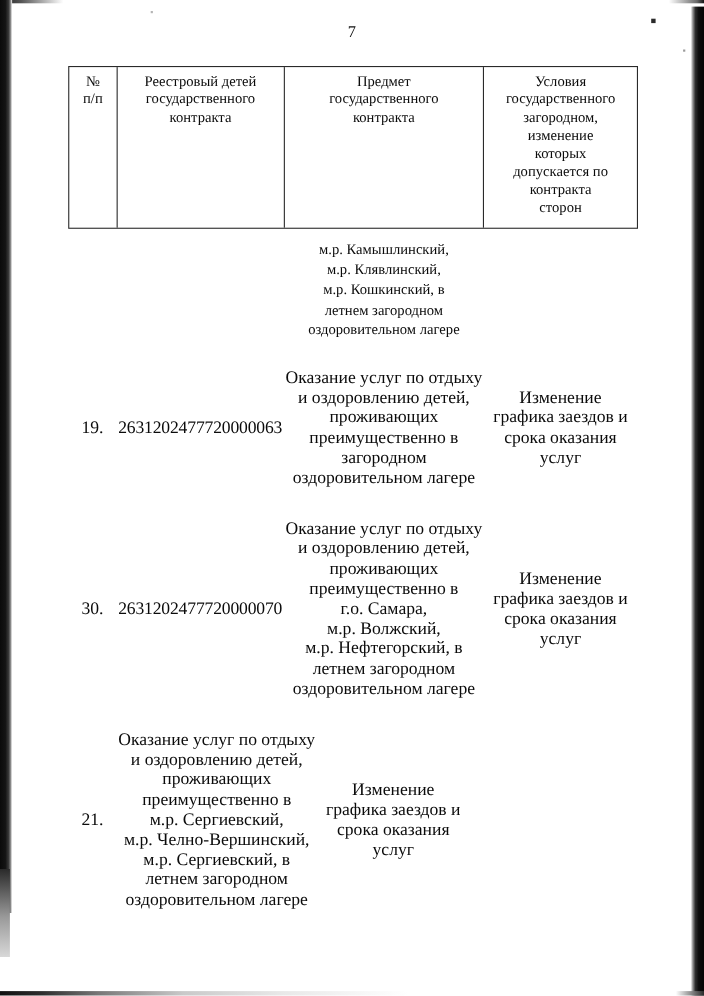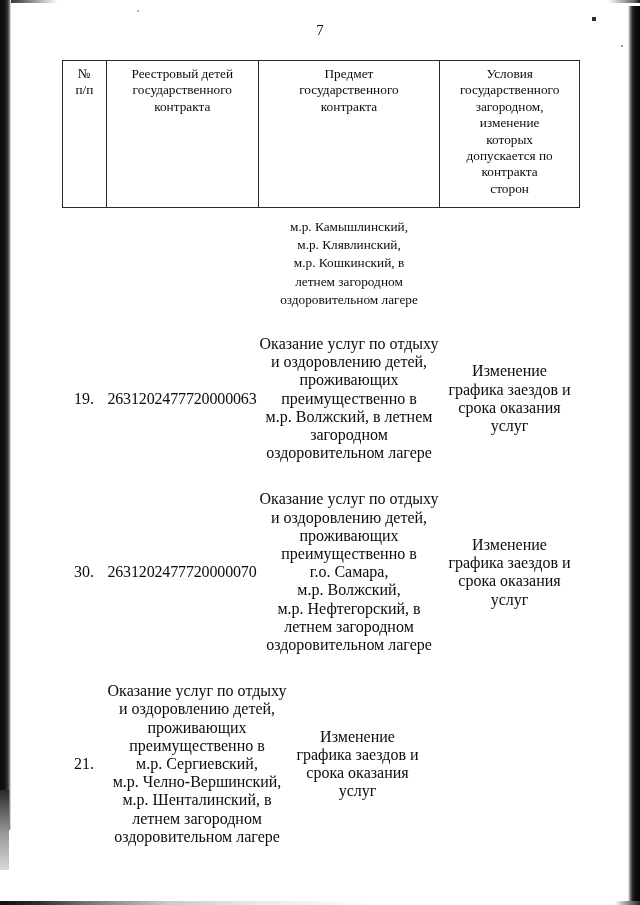--- a/index.html
+++ b/index.html
@@ -190,21 +190,20 @@
   <div class="lead-gap"></div>
   <div id="rows">
       <div class="row">
         <div class="cell-num">19.</div>
         <div class="cell-reg">2631202477720000063</div>
         <div class="cell-subj">
           <div>Оказание услуг по отдыху</div>
           <div>и оздоровлению детей,</div>
           <div>проживающих</div>
           <div>преимущественно в</div>
-          <div>м.р. Волжский, в летнем</div>
           <div>загородном</div>
           <div>оздоровительном лагере</div>
         </div>
         <div class="cell-cond">
           <div>Изменение</div>
           <div>графика заездов и</div>
           <div>срока оказания</div>
           <div>услуг</div>
         </div>
       </div>
@@ -233,21 +232,21 @@
       <div class="row-gap"></div>
       <div class="row">
         <div class="cell-num">21.</div>
         <div class="cell-subj">
           <div>Оказание услуг по отдыху</div>
           <div>и оздоровлению детей,</div>
           <div>проживающих</div>
           <div>преимущественно в</div>
           <div>м.р. Сергиевский,</div>
           <div>м.р. Челно-Вершинский,</div>
-          <div>м.р. Шенталинский, в</div>
+          <div>м.р. Сергиевский, в</div>
           <div>летнем загородном</div>
           <div>оздоровительном лагере</div>
         </div>
         <div class="cell-cond">
           <div>Изменение</div>
           <div>графика заездов и</div>
           <div>срока оказания</div>
           <div>услуг</div>
         </div>
       </div>

